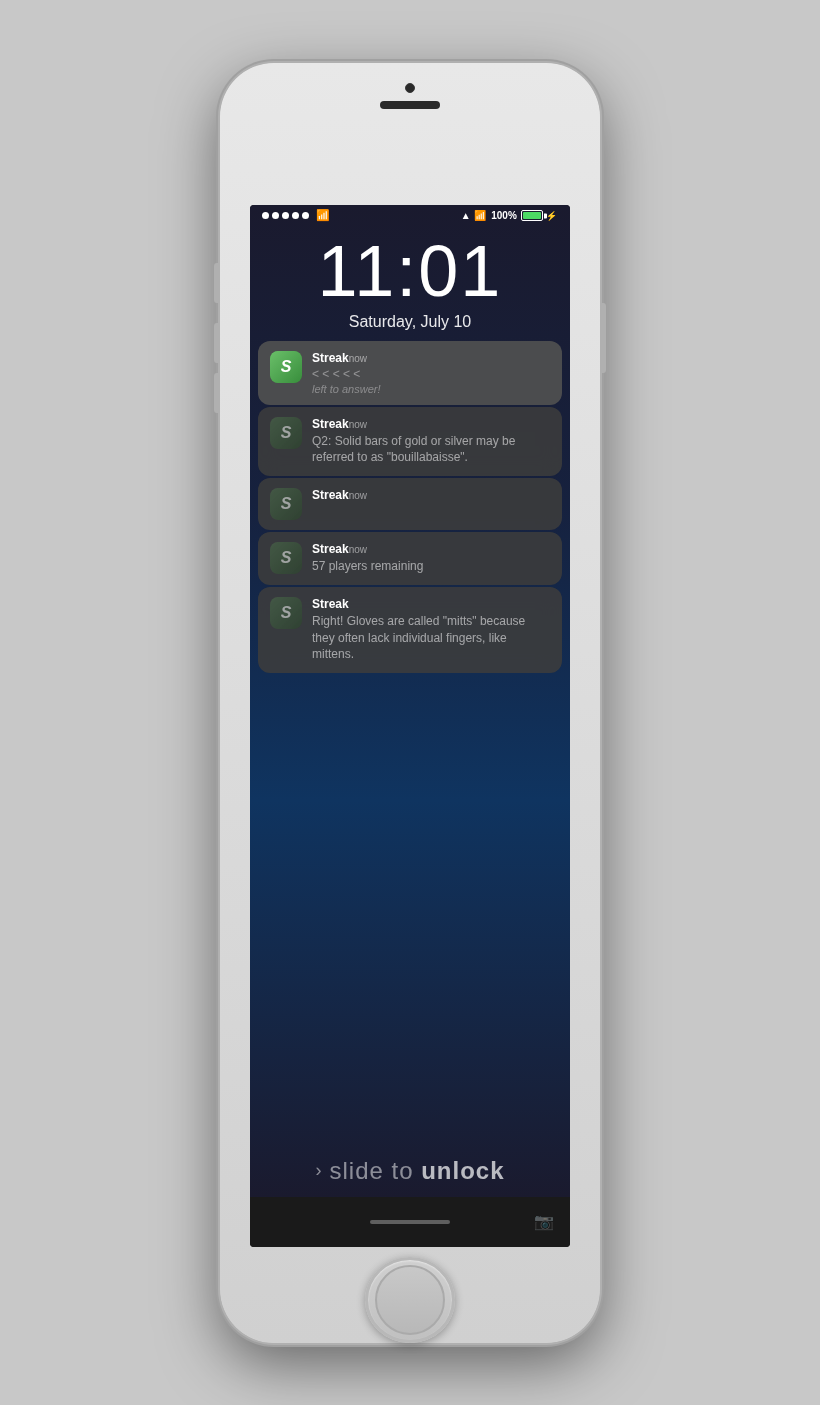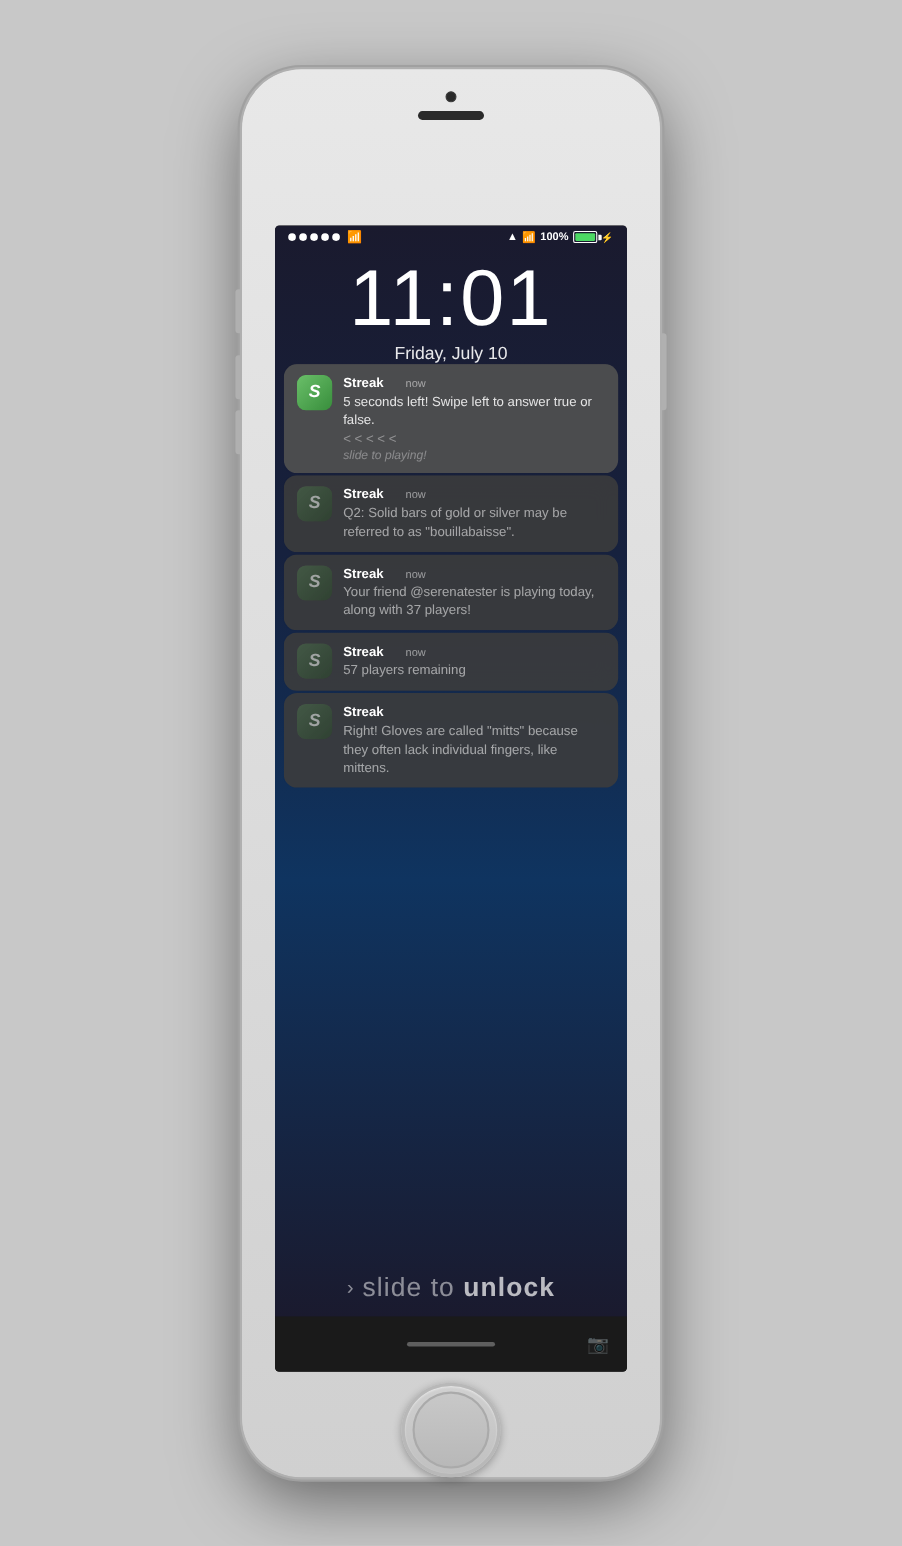--- a/index.html
+++ b/index.html
@@ -125,20 +125,21 @@
       display: flex;
       flex-direction: column;
       align-items: center;
       background: linear-gradient(180deg, #1a1a2e 0%, #16213e 30%, #0f3460 60%, #1a1a2e 100%);
       width: 100%;
     }
 
     .clock-area {
       text-align: center;
       padding-top: 30px;
+      padding-bottom: 10px;
     }
     .clock-time {
       color: white;
       font-size: 72px;
       font-weight: 100;
       letter-spacing: 2px;
       line-height: 1;
     }
     .clock-date {
       color: white;
@@ -190,21 +191,21 @@
     }
 
     .notif-content {
       flex: 1;
       min-width: 0;
     }
 
     .notif-header {
       display: flex;
       align-items: baseline;
-      gap: 20px;
+      gap: 0;
       margin-bottom: 2px;
     }
 
     .notif-app-name {
       color: white;
       font-size: 12px;
       font-weight: 600;
     }
 
     .notif-time {
@@ -408,39 +409,36 @@
           </div>
         </div>
         <span style="color:white;font-size:9px;">⚡</span>
       </div>
     </div>
 
     <div class="lock-screen">
 
       <div class="clock-area">
         <div class="clock-time">11:01</div>
-        <div class="clock-date">Friday, July 10</div>
+        <div class="clock-date">Saturday, July 10</div>
       </div>
 
       <div class="notifications-area">
 
         <div class="notification-card primary">
           <div class="notif-icon">
             <div class="streak-s">S</div>
           </div>
           <div class="notif-content">
             <div class="notif-header">
               <span class="notif-app-name">Streak</span>
               <span class="notif-time">now</span>
             </div>
-            <div class="notif-body">
-              5 seconds left! Swipe left to answer true or false.
-            </div>
             <div class="swipe-hint">&lt; &lt; &lt; &lt; &lt;</div>
-            <div class="slide-answer">slide to playing!</div>
+            <div class="slide-answer">left to answer!</div>
           </div>
         </div>
 
         <div class="notification-card">
           <div class="notif-icon dimmed">
             <div class="streak-s dimmed">S</div>
           </div>
           <div class="notif-content">
             <div class="notif-header">
               <span class="notif-app-name">Streak</span>
@@ -452,21 +450,20 @@
 
         <div class="notification-card">
           <div class="notif-icon dimmed">
             <div class="streak-s dimmed">S</div>
           </div>
           <div class="notif-content">
             <div class="notif-header">
               <span class="notif-app-name">Streak</span>
               <span class="notif-time">now</span>
             </div>
-            <div class="notif-body dimmed">Your friend @serenatester is playing today, along with 37 players!</div>
           </div>
         </div>
 
         <div class="notification-card">
           <div class="notif-icon dimmed">
             <div class="streak-s dimmed">S</div>
           </div>
           <div class="notif-content">
             <div class="notif-header">
               <span class="notif-app-name">Streak</span>

